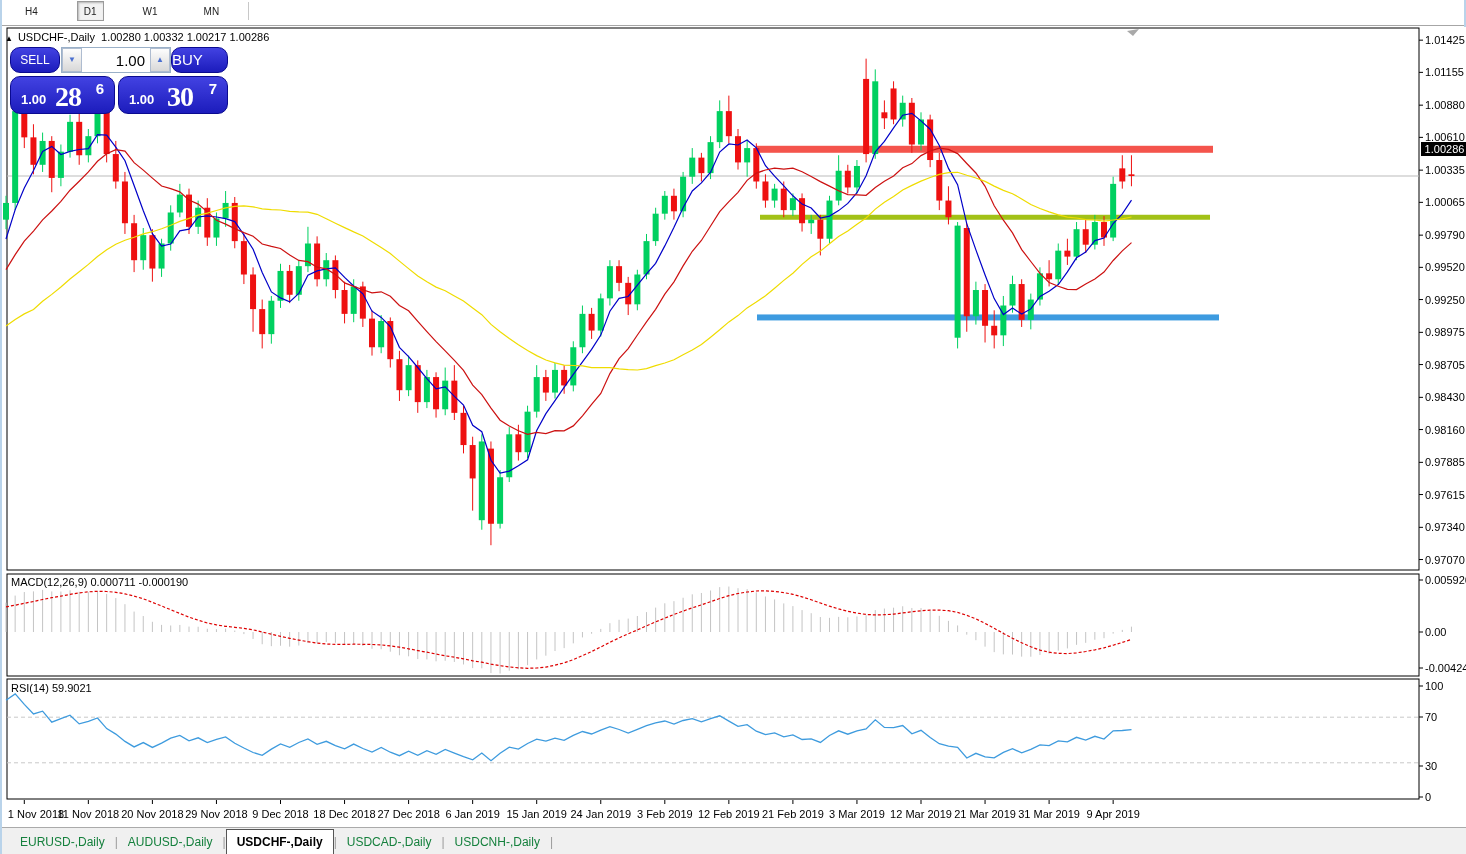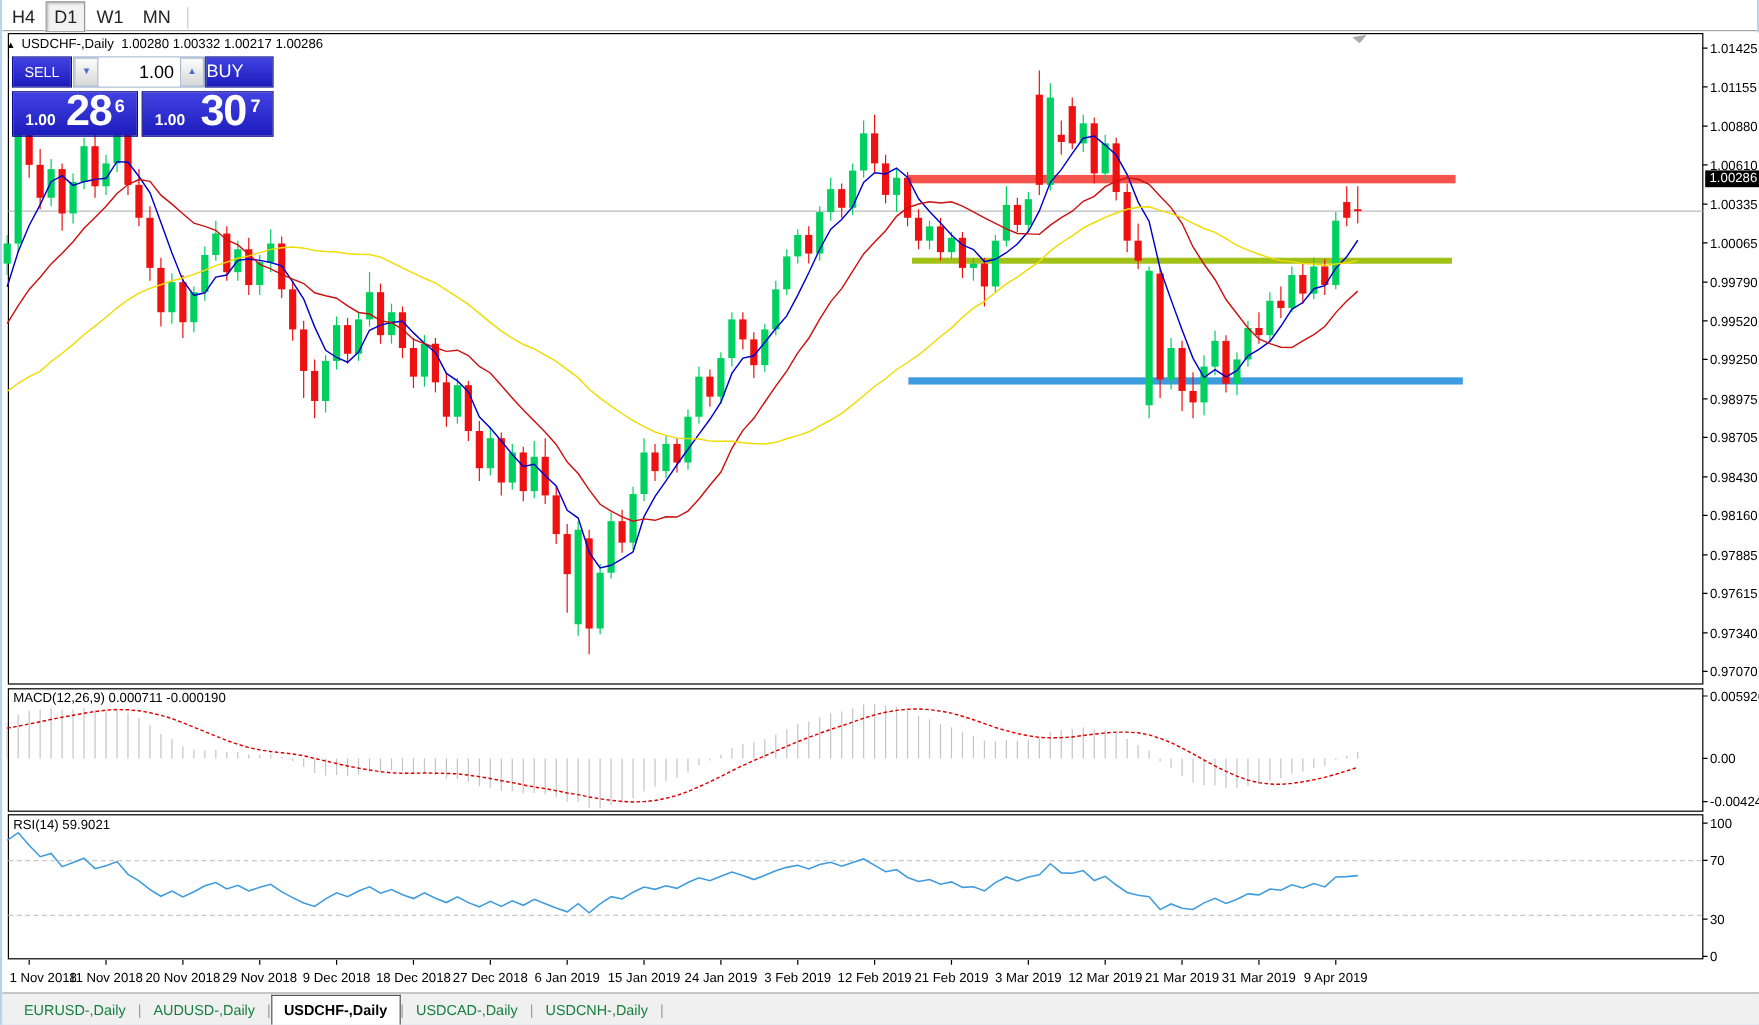--- a/index.html
+++ b/index.html
@@ -1,46 +1,46 @@
 <!DOCTYPE html>
 <html><head>
 <meta charset="utf-8">
 <style>
   html,body{margin:0;padding:0;background:#ffffff;}
   *{box-sizing:border-box;}
   body{font-family:"Liberation Sans", sans-serif; width:1466px; height:854px; overflow:hidden; position:relative;}
   #frame{position:absolute;left:0;top:0;width:1466px;height:854px;border-left:2px solid #b9d3ea;border-right:2px solid #b9d3ea;border-bottom:2px solid #b9d3ea;}
   
   #tftoolbar{position:absolute;left:0;top:0;width:100%;height:26px;background:#ffffff;border-bottom:1px solid #a6a6a6;box-shadow:0 1px 0 #ffffff;}
-  .tfbtn{display:inline-block;min-width:26px;text-align:right;font-size:15px;color:#222;padding:4px 6px 3px 6px;margin:1px 1px;cursor:default;border:1px solid transparent;}
+  .tfbtn{display:inline-block;min-width:26px;text-align:right;font-size:10px;color:#222;padding:4px 6px 3px 6px;margin:1px 16px;cursor:default;border:1px solid transparent;}
   .tfbtn.active{background:#f2f2f2;border:1px solid #9a9a9a;box-shadow:inset 1px 1px 2px rgba(0,0,0,.25);}
   .tfsep{display:inline-block;width:1px;height:18px;background:#c8c8c8;vertical-align:middle;margin:0 6px;}
   
   #chartwrap{position:absolute;left:0;top:27px;width:1466px;height:800px;background:#ffffff;}
   #chartsvg{position:absolute;left:0;top:0;}
   .axis-label{font-size:11px;fill:#000;}
   
   #symheader{position:absolute;left:3px;top:4px;font-size:11px;color:#000;}
   #symheader .tri{font-size:8px;margin-right:5px;}
   
   #tradepanel{position:absolute;left:8px;top:20px;width:218px;height:67px;}
   .tp-row1{position:absolute;left:0;top:0;width:218px;height:26px;}
-  .btn-blue{background:linear-gradient(#4242e2,#1c1cbc);border:1px solid #0a0a90;border-radius:0;color:#fff;}
+  .btn-blue{background:linear-gradient(#4242e2,#1c1cbc);border:1px solid #0a0a90;border-radius:10px;color:#fff;}
   #sellbtn{position:absolute;left:0;top:0;width:50px;height:26px;font-size:12px;text-align:center;line-height:24px;}
   #buybtn{position:absolute;left:161px;top:0;width:57px;height:26px;font-size:15px;text-align:left;line-height:24px;}
   #volgroup{position:absolute;left:51px;top:0;width:110px;height:26px;border:1px solid #9ab0c8;background:#fff;}
   .spinbtn{position:absolute;top:0;width:20px;height:24px;background:linear-gradient(#fdfdfd,#d8d8d8);border:1px solid #aebcd0;color:#4a6fd0;font-size:8px;text-align:center;line-height:22px;}
   #voldown{left:0;}
   #volup{right:0;}
   #volinput{position:absolute;left:21px;top:0;width:66px;height:24px;border:none;outline:none;font-size:15px;text-align:right;font-family:"Liberation Sans",sans-serif;padding-right:4px;}
   .tp-big{position:absolute;top:29px;height:38px;color:#fff;}
   #sellbox{left:0;width:105px;}
   #buybox{left:108px;width:110px;}
   .tp-big .small{position:absolute;left:10px;bottom:6px;font-size:13px;font-weight:bold;}
-  .tp-big .big{position:absolute;left:44px;bottom:0px;font-size:36px;font-weight:bold;letter-spacing:-1px;}
+  .tp-big .big{position:absolute;left:44px;bottom:0px;font-size:28px;font-weight:bold;letter-spacing:-1px;font-family:Liberation Serif, serif;}
   #buybox .big{left:48px;}
   .tp-big .sup{position:absolute;right:10px;top:3px;font-size:15px;font-weight:bold;}
   
   .ind-label{position:absolute;font-size:11px;color:#000;}
   
   #pricetag{position:absolute;left:1419px;top:142px;width:47px;height:14px;background:#000;color:#fff;font-size:11px;text-align:center;line-height:14px;}
   
   #bottombar{position:absolute;left:0;top:827px;width:1466px;height:27px;background:#f0f0f0;border-top:1px solid #aaaaaa;padding-left:8px;}
   .ctab{display:inline-block;font-size:12px;color:#15803d;padding:5px 10px 4px 10px;margin-top:1px;cursor:default;}
   .ctab.active{background:#ffffff;border:1px solid #555;border-bottom:none;font-weight:bold;color:#000;height:25px;}

